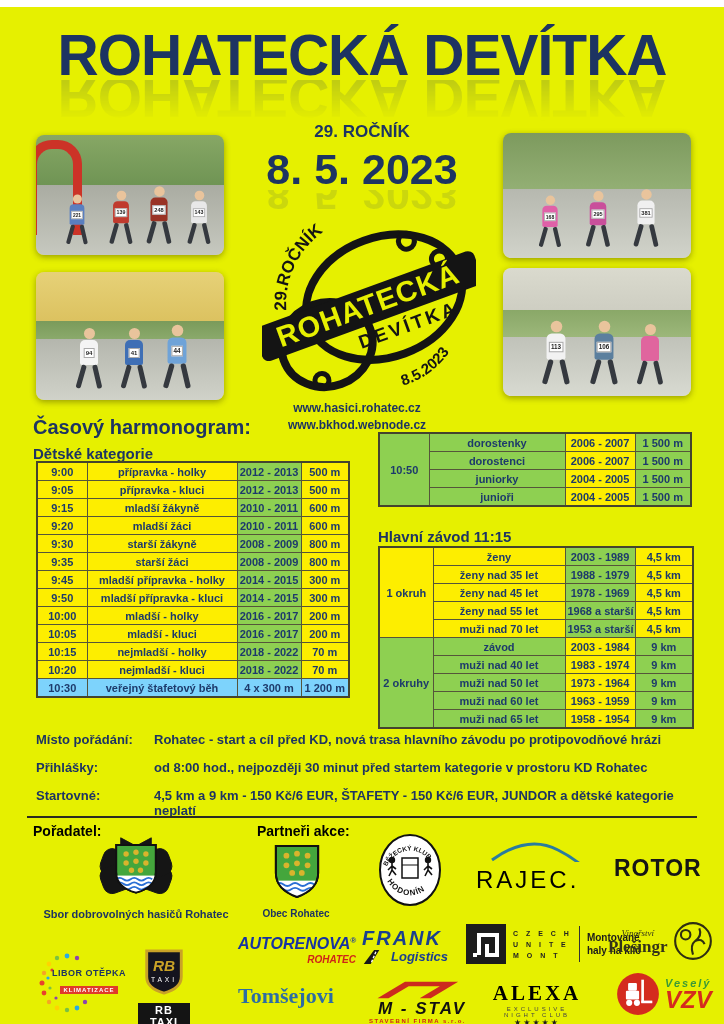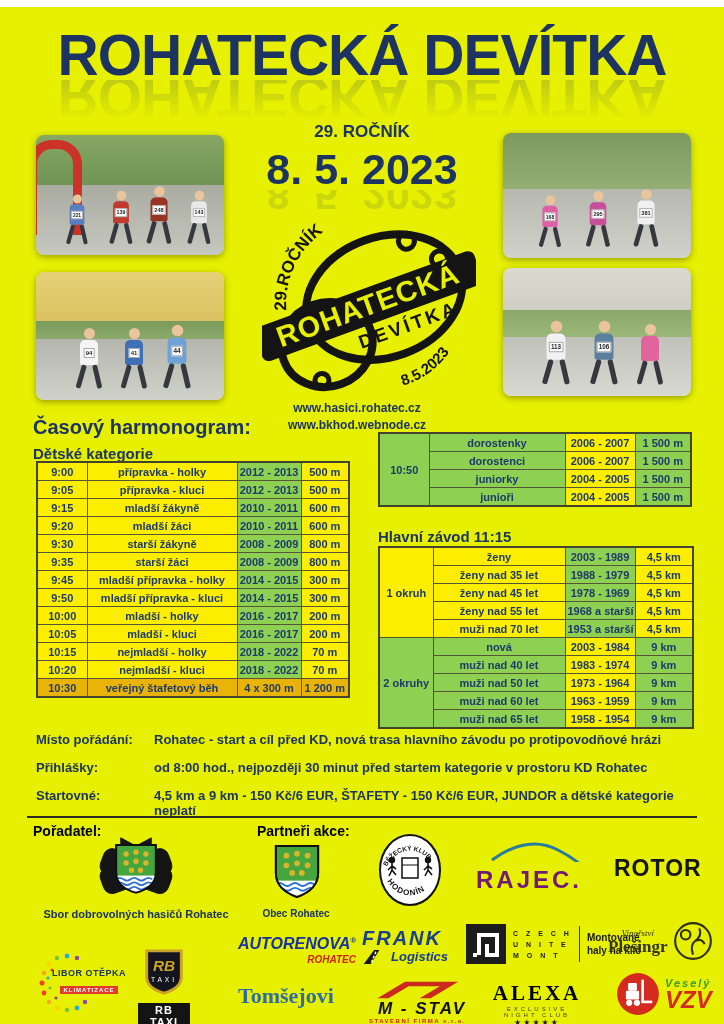--- a/index.html
+++ b/index.html
@@ -56,33 +56,33 @@
   .h3{position:absolute;left:378px;top:528px;font-size:15px;font-weight:bold;color:#1d3462;}
   table.sched{position:absolute;border-collapse:collapse;table-layout:fixed;}
   table.sched td{border:1px solid #55553a;height:17px;padding:0 2px;text-align:center;
       font-size:11px;font-weight:bold;color:#1d3a6b;overflow:hidden;white-space:nowrap;}
   table.sched{border:2px solid #44442e;}
   .kids-table{left:36px;top:461px;width:312px;}
   .youth-table{left:378px;top:432px;width:312px;}
   .main-table{left:378px;top:546px;width:314px;}
   td.yl{background:#fdee00;}
   td.gr{background:#8ed051;}
-  td.bl{background:#eab308;}
+  td.bl{background:#7dd3fc;}
 
   
   .info-row{position:absolute;left:36px;width:660px;font-size:13px;font-weight:bold;color:#1d3462;}
   .info-label{display:inline-block;width:118px;vertical-align:top;}
   .info-value{display:inline-block;width:530px;vertical-align:top;}
   .divider{position:absolute;left:27px;top:816px;width:670px;height:2px;background:#2b2b20;}
 
   
   .fh{position:absolute;font-size:14px;font-weight:bold;color:#000000;}
   .emblem-label{position:absolute;font-size:11px;font-weight:bold;color:#1d3462;text-align:center;}
   .logo-abs{position:absolute;}
-  .rajec-text{font-size:24px;font-weight:bold;letter-spacing:3px;color:#701a75;}
+  .rajec-text{font-size:24px;font-weight:normal;letter-spacing:3px;color:#000000;}
   .rotor-text{font-size:23px;font-weight:900;letter-spacing:1px;color:#161616;}
   .autorenova{font-style:italic;font-weight:900;font-size:16px;color:#1633a2;line-height:1;}
   .autorenova .reg{font-size:8px;vertical-align:super;}
   .autorenova-sub{font-style:italic;font-weight:900;font-size:10px;color:#cf2418;text-align:right;margin-top:2px;}
   .frank-name{font-style:italic;font-weight:900;font-size:20px;letter-spacing:2px;color:#1a3f8f;line-height:1;}
   .frank-row{display:flex;align-items:center;gap:3px;margin-top:1px;}
   .frank-sub{font-style:italic;font-weight:bold;font-size:13px;color:#1a3f8f;}
   .cum{display:flex;align-items:center;gap:7px;}
   .cum-col{font-size:7px;font-weight:bold;letter-spacing:3px;color:#222;line-height:11px;}
   .cum-div{width:1px;height:36px;background:#333;}
@@ -438,21 +438,21 @@
           <td class="gr">1968 a starší</td>
           <td class="yl">4,5 km</td>
         </tr>
     <tr>
           <td class="yl">muži nad 70 let</td>
           <td class="gr">1953 a starší</td>
           <td class="yl">4,5 km</td>
         </tr>
     <tr>
           <td class="gr" rowspan="5">2 okruhy</td>
-          <td class="gr">nová</td>
+          <td class="gr">závod</td>
           <td class="yl">2003 - 1984</td>
           <td class="gr">9 km</td>
         </tr>
     <tr>
           <td class="gr">muži nad 40 let</td>
           <td class="yl">1983 - 1974</td>
           <td class="gr">9 km</td>
         </tr>
     <tr>
           <td class="gr">muži nad 50 let</td>

